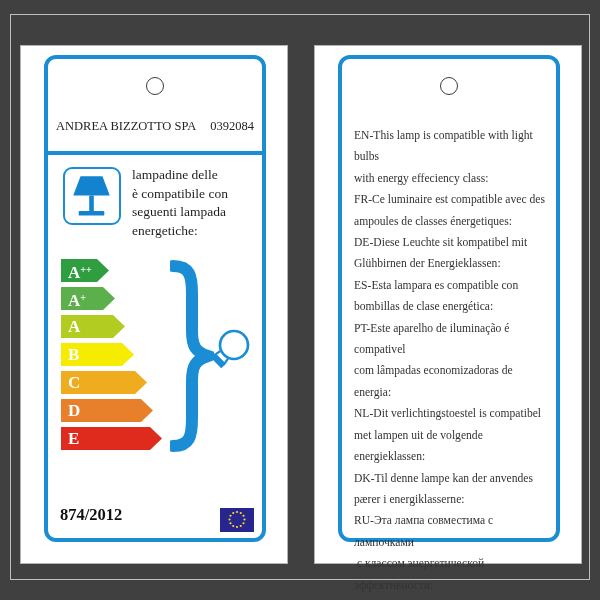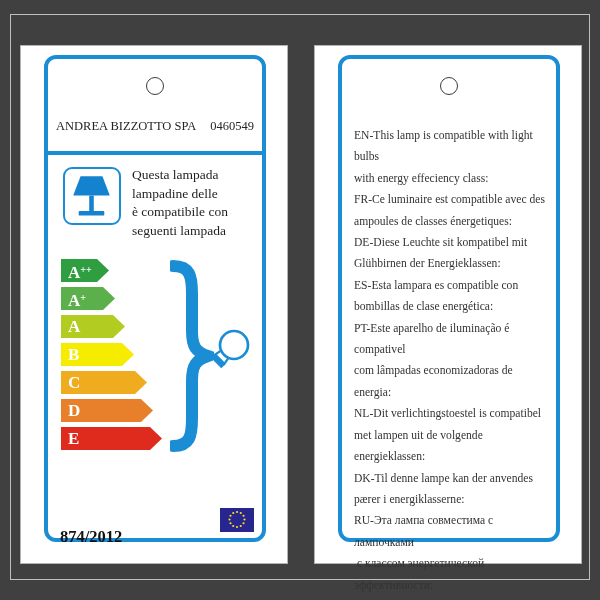--- a/index.html
+++ b/index.html
@@ -23,55 +23,55 @@
         border:2.5px solid var(--blue,#1b8dd4);border-radius:9px;background:#fff;}
   .desc{position:absolute;left:84px;top:107px;width:132px;font-size:13.5px;line-height:18.5px;
         color:#1f1f1f;}
   .scale{position:absolute;left:13px;top:200px;}
   .arrow{height:23px;margin-bottom:5px;display:flex;align-items:center;
         clip-path:polygon(0 0,calc(100% - 12px) 0,100% 50%,calc(100% - 12px) 100%,0 100%);}
   .arrow .ltr{color:#fff;font-weight:bold;font-size:17px;padding-left:7px;line-height:23px;}
   .arrow .ltr sup{font-size:10px;vertical-align:5px;letter-spacing:0;}
   .brace{position:absolute;left:122px;top:200px;width:44px;height:194px;}
   .bulb{position:absolute;left:166px;top:266px;width:48px;height:48px;}
-  .regulation{position:absolute;left:12px;top:468px;font-size:16.5px;font-weight:bold;color:#111;}
+  .regulation{position:absolute;left:12px;top:446px;font-size:16.5px;font-weight:bold;color:#111;}
   .flag{position:absolute;left:172px;top:449px;width:34px;height:24px;background:var(--navy,#27268e);}
   .mlines{position:absolute;left:12px;top:66px;right:4px;font-size:11.6px;line-height:21.4px;
         color:#333;white-space:pre-wrap;}
 </style>
 </head>
 <body>
 
 <div class="page">
   <div class="outer-frame"></div>
 
   <div class="card left">
     <div class="bluebox">
       <div class="hole"></div>
 
       <div class="brand-row">
         <span>ANDREA BIZZOTTO SPA</span>
-        <span>0460549</span>
+        <span>0392084</span>
       </div>
 
       <div class="hdr-divider"></div>
 
       <div class="lamp-box">
         <svg viewBox="0 0 58 58" width="53" height="53">
           <polygon points="17,8 41,8 49,29 9,29" style="fill:var(--lamp,#1383cf)"></polygon>
           <rect x="26.5" y="29" width="5" height="17" style="fill:var(--lamp,#1383cf)"></rect>
           <rect x="15" y="46" width="28" height="5" rx="1" style="fill:var(--lamp,#1383cf)"></rect>
         </svg>
       </div>
 
       <div class="desc">
-          <div>Questa lampada</div>
           <div>lampadine delle</div>
           <div>è compatibile con</div>
           <div>seguenti lampada</div>
+          <div>energetiche:</div>
         </div>
 
       <div class="scale">
           <div class="arrow" style="width: 48px; background: rgb(47, 158, 65);">
             <span class="ltr">A<sup>++</sup></span>
           </div>
           <div class="arrow" style="width: 54px; background: rgb(92, 176, 76);">
             <span class="ltr">A<sup>+</sup></span>
           </div>
           <div class="arrow" style="width: 64px; background: rgb(179, 204, 33);">

